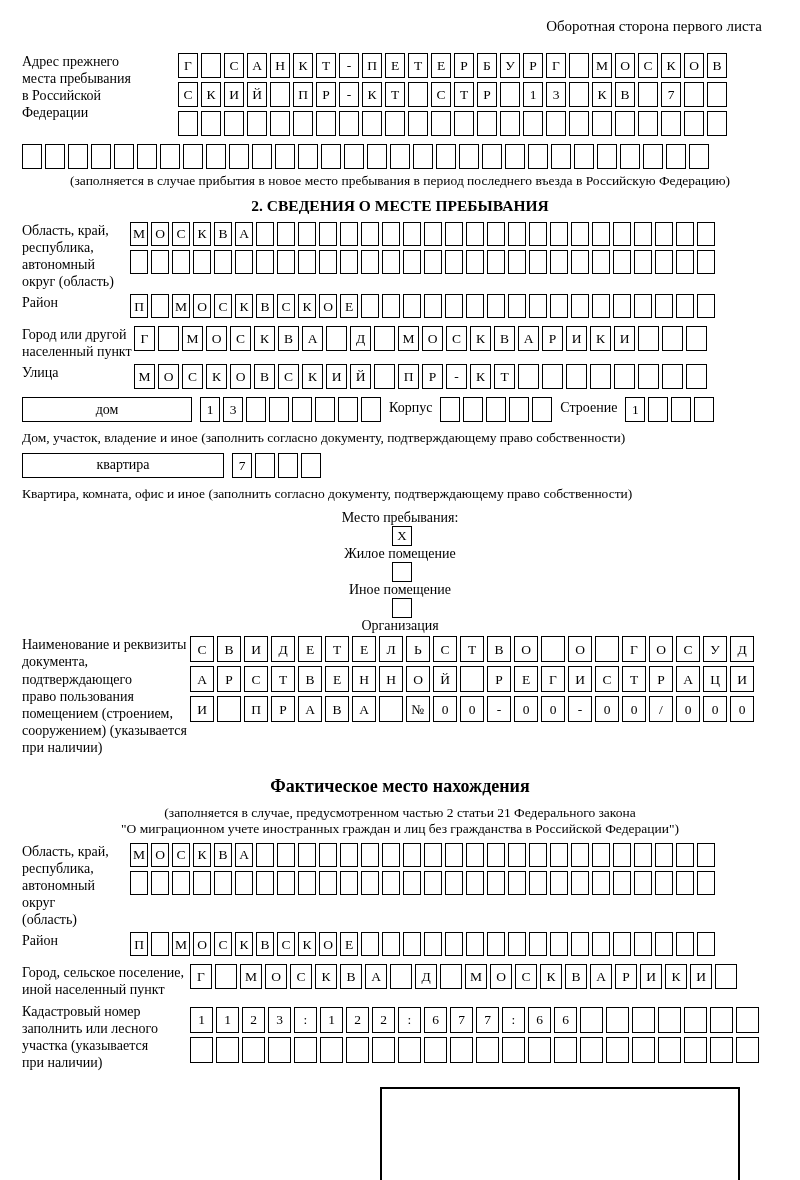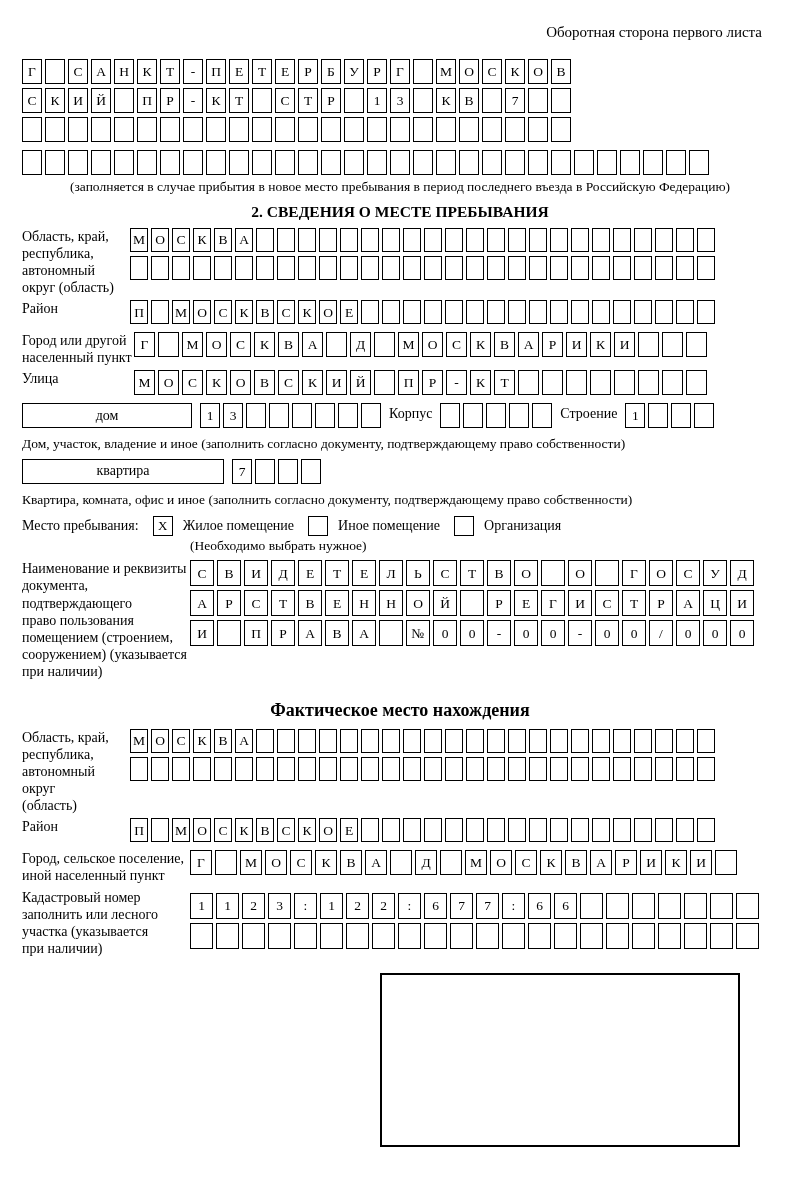--- a/index.html
+++ b/index.html
@@ -2,21 +2,21 @@
 <html><head>
 <meta charset="utf-8">
 <style>
   html,body{margin:0;padding:0;background:#fff;}
   .page{
     width:800px;height:1180px;box-sizing:border-box;
     padding:6px 22px 0 22px;overflow:hidden;
     font-family:"Liberation Serif","DejaVu Serif",serif;color:#000;
     background:#fff;
   }
-  .header-note{margin-top:18px;text-align:right;font-size:15px;padding-right:16px;}
+  .header-note{margin-top:12px;text-align:right;font-size:15px;padding-right:16px;}
   
   .cells{display:flex;gap:3px;margin-bottom:4px;}
   .cell{
     display:inline-flex;align-items:center;justify-content:center;
     border:1.5px solid #000;box-sizing:content-box;
     font-size:13.5px;line-height:1;background:#fff;flex:none;
   }
   .cells-a .cell{width:18px;height:23px;}
   .cells-full .cell{width:18px;height:23px;}
   .cells-b .cell{width:16px;height:22px;}
@@ -35,40 +35,46 @@
   .sub-title{text-align:center;font-weight:bold;font-size:18px;margin:20px 0 8px 0;}
   
   .label-box{
     border:1.5px solid #000;height:23px;display:flex;align-items:center;justify-content:center;
     font-size:14px;flex:none;box-sizing:content-box;
   }
   .hl{width:168px;margin-right:8px;}
   .al{width:200px;margin-right:8px;}
   .inline-lab{font-size:14px;margin:3px 8px 0 8px;flex:none;}
   
-  .stay-row{display:flex;align-items:center;margin:8px 0 2px 0;font-size:14px;}
+  .stay-row{display:flex;align-items:center;margin:8px 0 2px 0;font-size:14px;flex-direction:column;}
   .chk{
     width:18px;height:18px;border:1.6px solid #000;display:inline-flex;
     align-items:center;justify-content:center;font-size:13px;flex:none;
     margin:0 10px 0 14px;
   }
   .stay-note{font-size:13.5px;margin:0 0 6px 168px;}
   
   .stamp-wrap{width:412px;margin:16px 12px 0 auto;}
   .stamp-box{width:356px;height:170px;border:2px solid #000;margin:0 auto 8px auto;background:#fff;}
   .mt6{margin-top:6px;} .mt2{margin-top:2px;align-items:center;}
 </style>
 </head>
 <body>
 
 <div class="page">
 
   <div class="header-note">Оборотная сторона первого листа</div>
 
   <div class="frow block-a">
+    <div class="flabel w156">
+        <div>Адрес прежнего</div>
+        <div>места пребывания</div>
+        <div>в Российской</div>
+        <div>Федерации</div>
+      </div>
     <div>
       <div class="cells cells-a">
           <span class="cell">Г</span>
           <span class="cell"></span>
           <span class="cell">С</span>
           <span class="cell">А</span>
           <span class="cell">Н</span>
           <span class="cell">К</span>
           <span class="cell">Т</span>
           <span class="cell">-</span>
@@ -390,21 +396,20 @@
 
   <div class="stay-row">
     <span>Место пребывания:</span>
     <span class="chk">X</span>
     <span>Жилое помещение</span>
     <span class="chk"></span>
     <span>Иное помещение</span>
     <span class="chk"></span>
     <span>Организация</span>
   </div>
-  <div class="stay-note">(Необходимо выбрать нужное)</div>
 
   <div class="frow">
     <div class="flabel w168">
         <div>Наименование и реквизиты</div>
         <div>документа, подтверждающего</div>
         <div>право пользования</div>
         <div>помещением (строением,</div>
         <div>сооружением) (указывается</div>
         <div>при наличии)</div>
       </div>
@@ -475,20 +480,24 @@
           <span class="cell">0</span>
           <span class="cell">/</span>
           <span class="cell">0</span>
           <span class="cell">0</span>
           <span class="cell">0</span>
         </div>
     </div>
   </div>
 
   <div class="sub-title">Фактическое место нахождения</div>
+  <div class="note-center">
+      <div>(заполняется в случае, предусмотренном частью 2 статьи 21 Федерального закона</div>
+      <div>"О миграционном учете иностранных граждан и лиц без гражданства в Российской Федерации")</div>
+    </div>
 
   <div class="frow mt6">
     <div class="flabel w108">
         <div>Область, край,</div>
         <div>республика,</div>
         <div>автономный округ</div>
         <div>(область)</div>
       </div>
     <div>
       <div class="cells cells-b">

